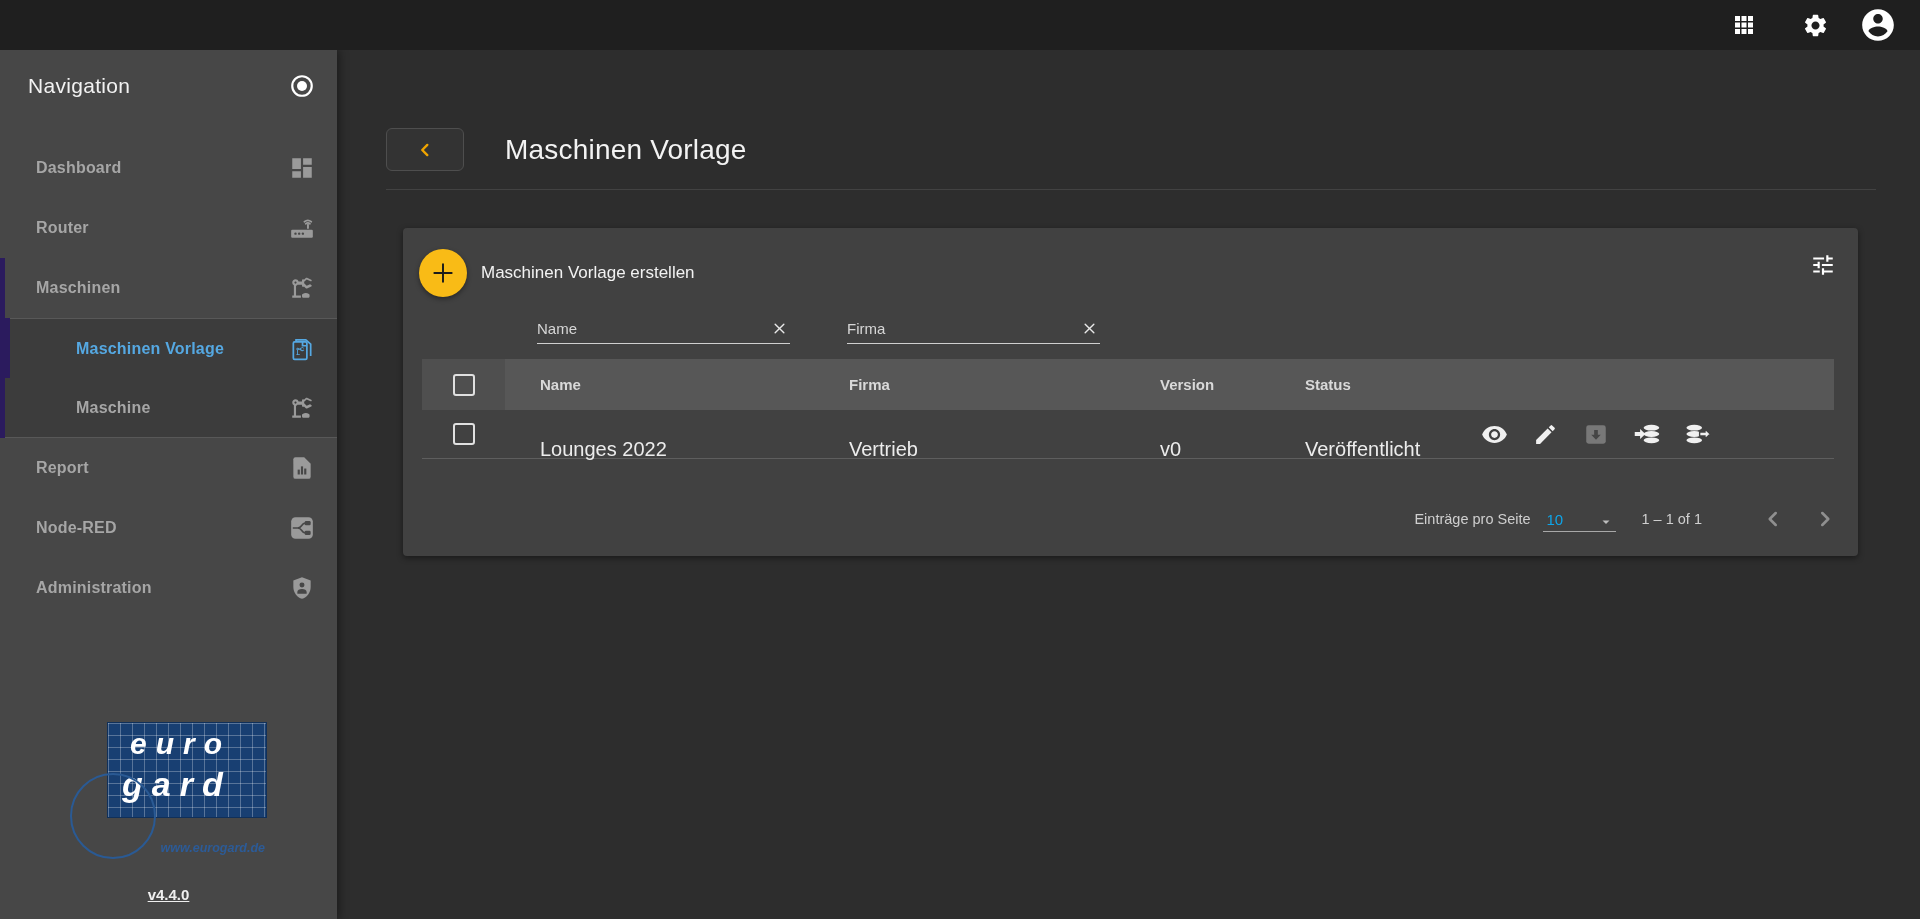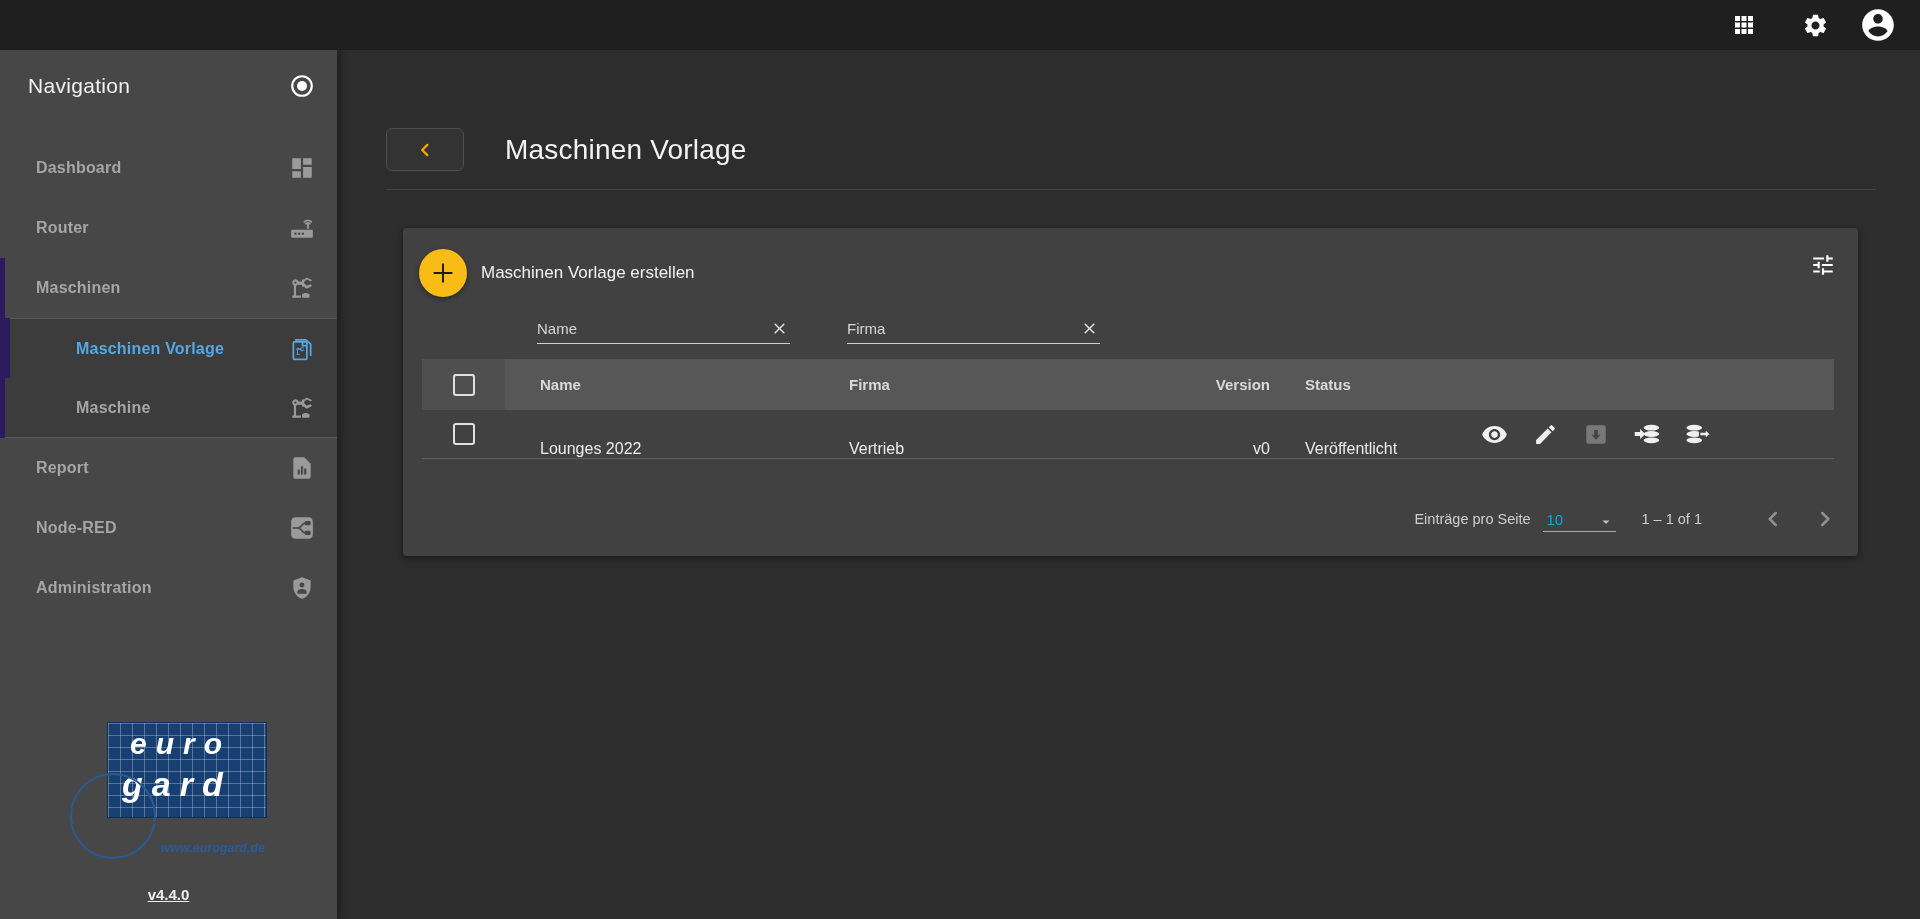--- a/index.html
+++ b/index.html
@@ -89,25 +89,25 @@
   
   .table { position:absolute; left:19px; top:131px; width:1412px; }
   .trow { display:flex; align-items:center; }
   .thead { height:51px; background:#575757; }
   .tbodyrow { height:49px; border-bottom:1px solid #5e5e5e; }
   .cell { flex:none; }
   .c-check { width:83px; display:flex; align-items:center; justify-content:center; height:100%; }
   .thead .c-check { background:#4f4f4f; }
   .c-name { width:309px; padding-left:35px; }
   .c-firma { width:311px; padding-left:35px; }
-  .c-version { width:145px; padding-left:35px;text-align:right; }
+  .c-version { width:145px; padding-left:35px; }
   .c-status { width:200px; padding-left:35px; }
   .c-actions { width:364px; padding-left:6px; display:flex; align-items:center; gap:15px; }
   .th { color:#d9d9d9; font-size:15px; font-weight:bold; }
-  .td { color:#ececec; font-size:16px;margin-top:30px; }
+  .td { color:#ececec; font-size:20px;margin-top:30px; }
   .cb { width:22px; height:22px; border:2.5px solid #e0e0e0; border-radius:3px;
         background:transparent; cursor:pointer; }
   .act-btn { width:36px; height:36px; background:none; border:none; cursor:pointer;
              display:flex; align-items:center; justify-content:center; color:#f0f0f0; }
   .act-btn.disabled { color:#787878; cursor:default; }
 
   
   .pagination { position:absolute; right:18px; top:271px; height:40px; display:flex;
                 align-items:center;justify-content:space-between; }
   .pg-label { color:#cfcfcf; font-size:14.5px; }

